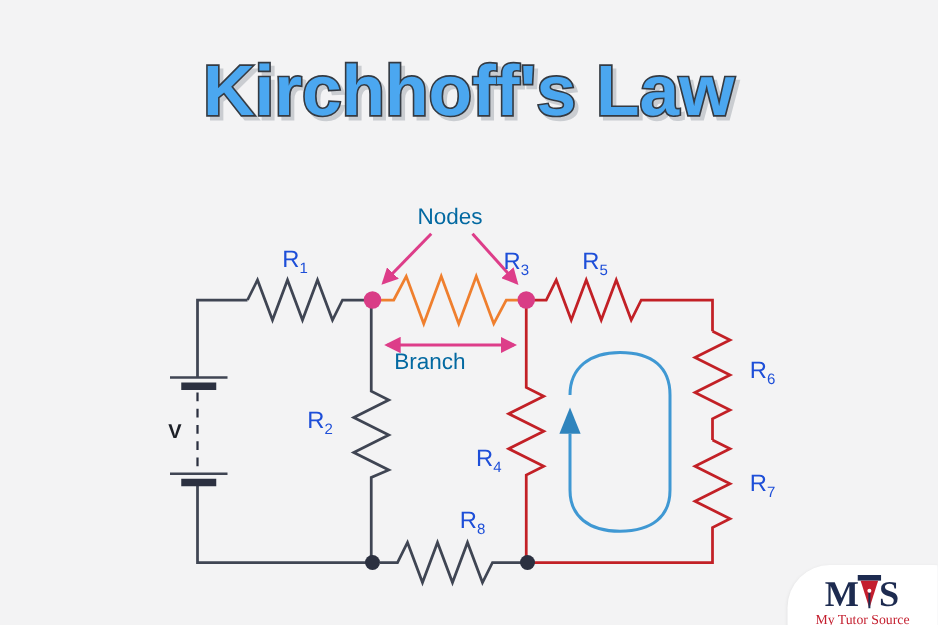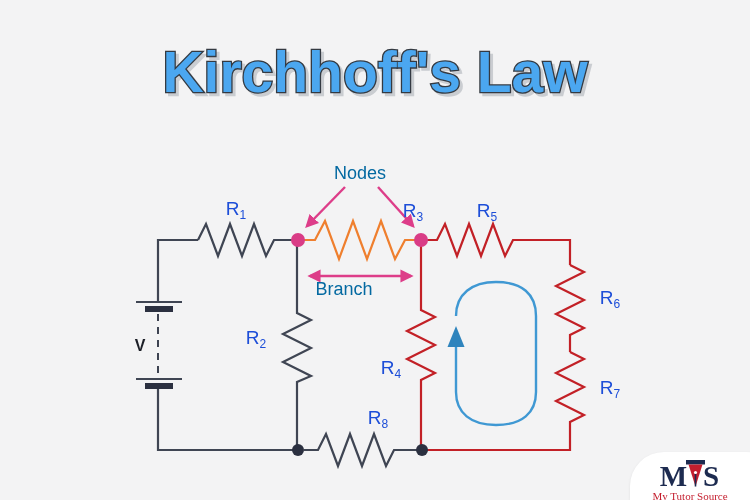--- a/index.html
+++ b/index.html
@@ -11,21 +11,21 @@
   .stage{position:relative;width:750px;height:500px;background:#f3f3f4;}
   .stage svg.circuit{position:absolute;left:0;top:0;}
   .lbl{
     position:absolute;transform:translate(-50%,-50%);
     color:#1d4ed8;font-size:19px;line-height:1;white-space:nowrap;
   }
   .lbl sub{font-size:12px;line-height:0;}
   .lbl-note{font-size:18px;color:#0369a1;}
   .lbl-v{font-size:16px;font-weight:bold;color:#1c1f27;}
   .lbl-r1{left:236px;top:208px;} .lbl-r3{left:365px;top:210px;margin-left:48px;}
-  .lbl-r5{left:487px;top:210px;} .lbl-r6{left:610px;top:297px;}
+  .lbl-r5{left:476px;top:210px;} .lbl-r6{left:610px;top:297px;}
   .lbl-r7{left:610px;top:387px;} .lbl-r2{left:256px;top:337px;}
   .lbl-r4{left:391px;top:342px;margin-top:25px;} .lbl-r8{left:378px;top:417px;}
   .lbl-v{left:140px;top:346px;}
   .lbl-nodes{left:360px;top:173px;} .lbl-branch{left:344px;top:289px;}
   .logo-pill{
     position:absolute;left:630px;top:452px;width:150px;height:80px;
     background:#ffffff;border-radius:34px;
     box-shadow:0 1px 3px rgba(0,0,0,0.08);
     display:flex;flex-direction:column;align-items:flex-start;
     padding-top:7px;box-sizing:border-box;

